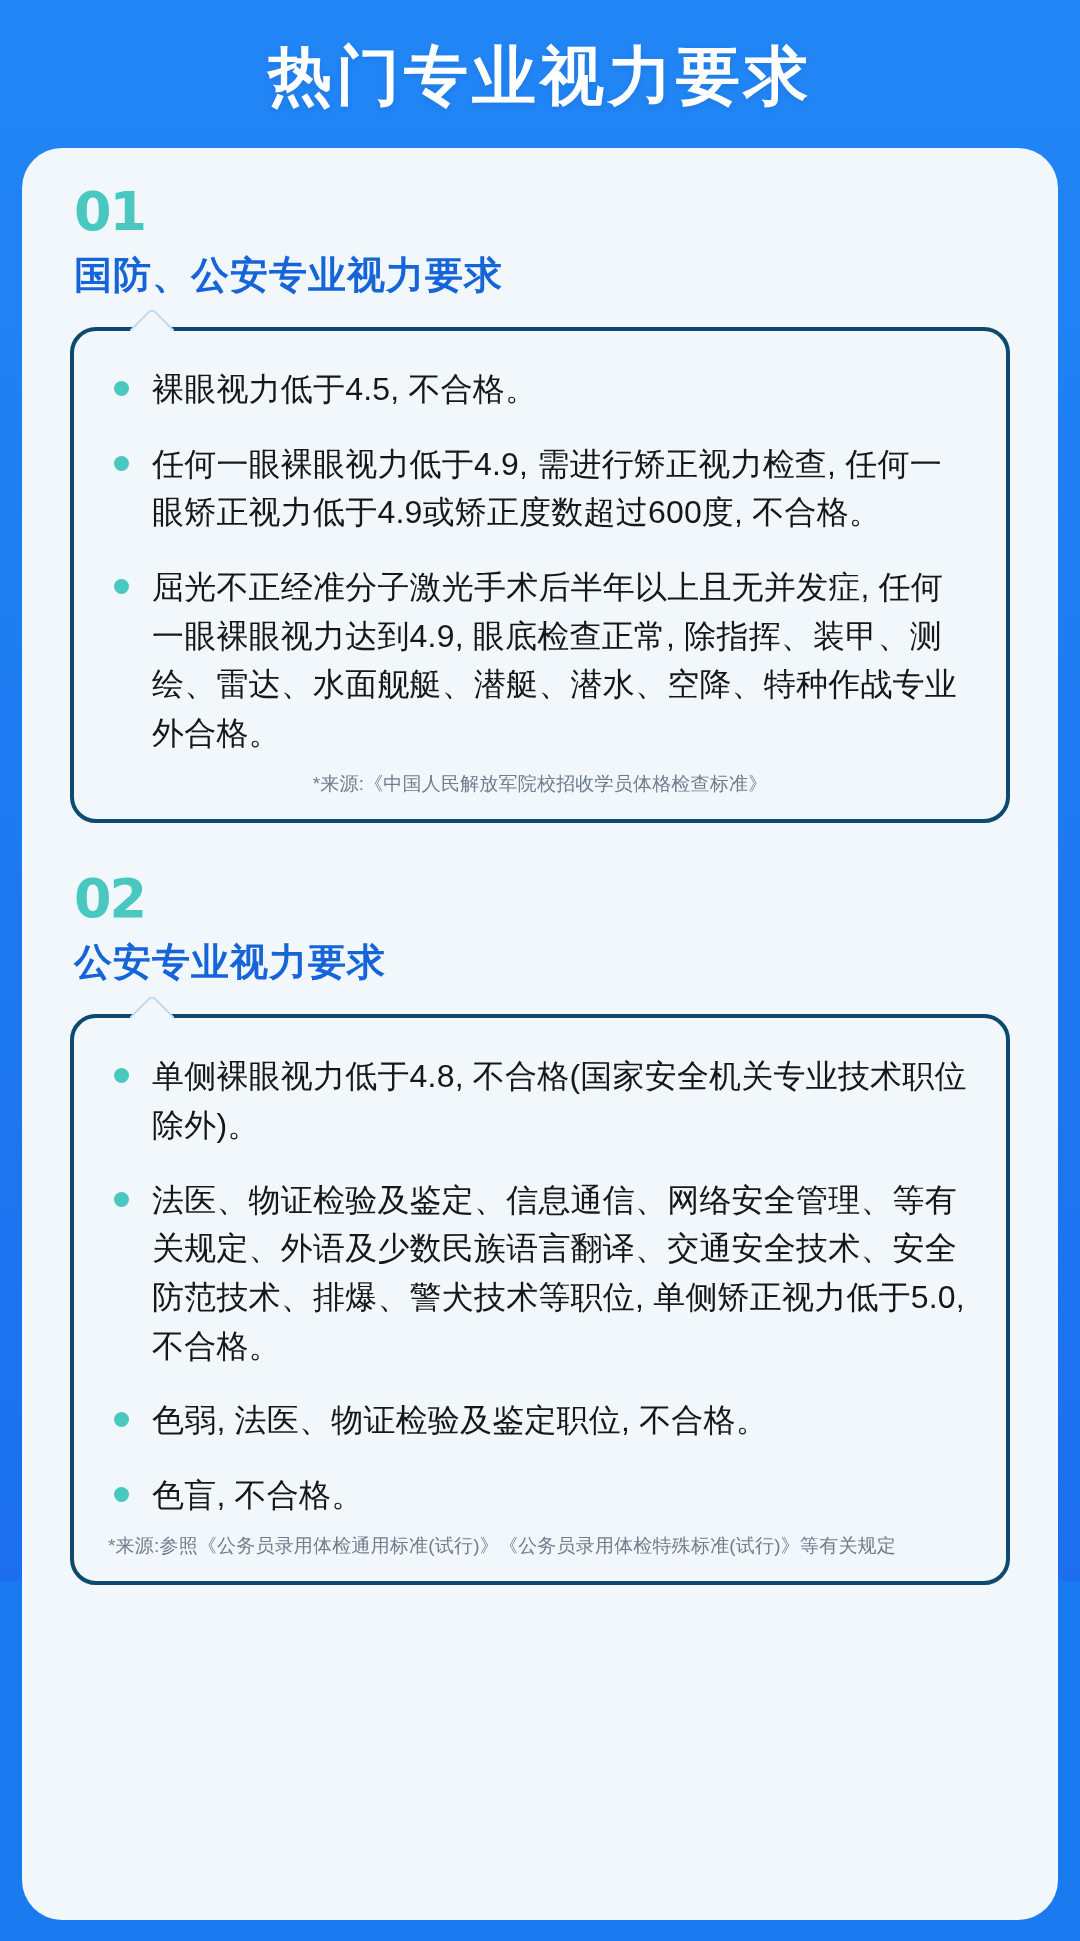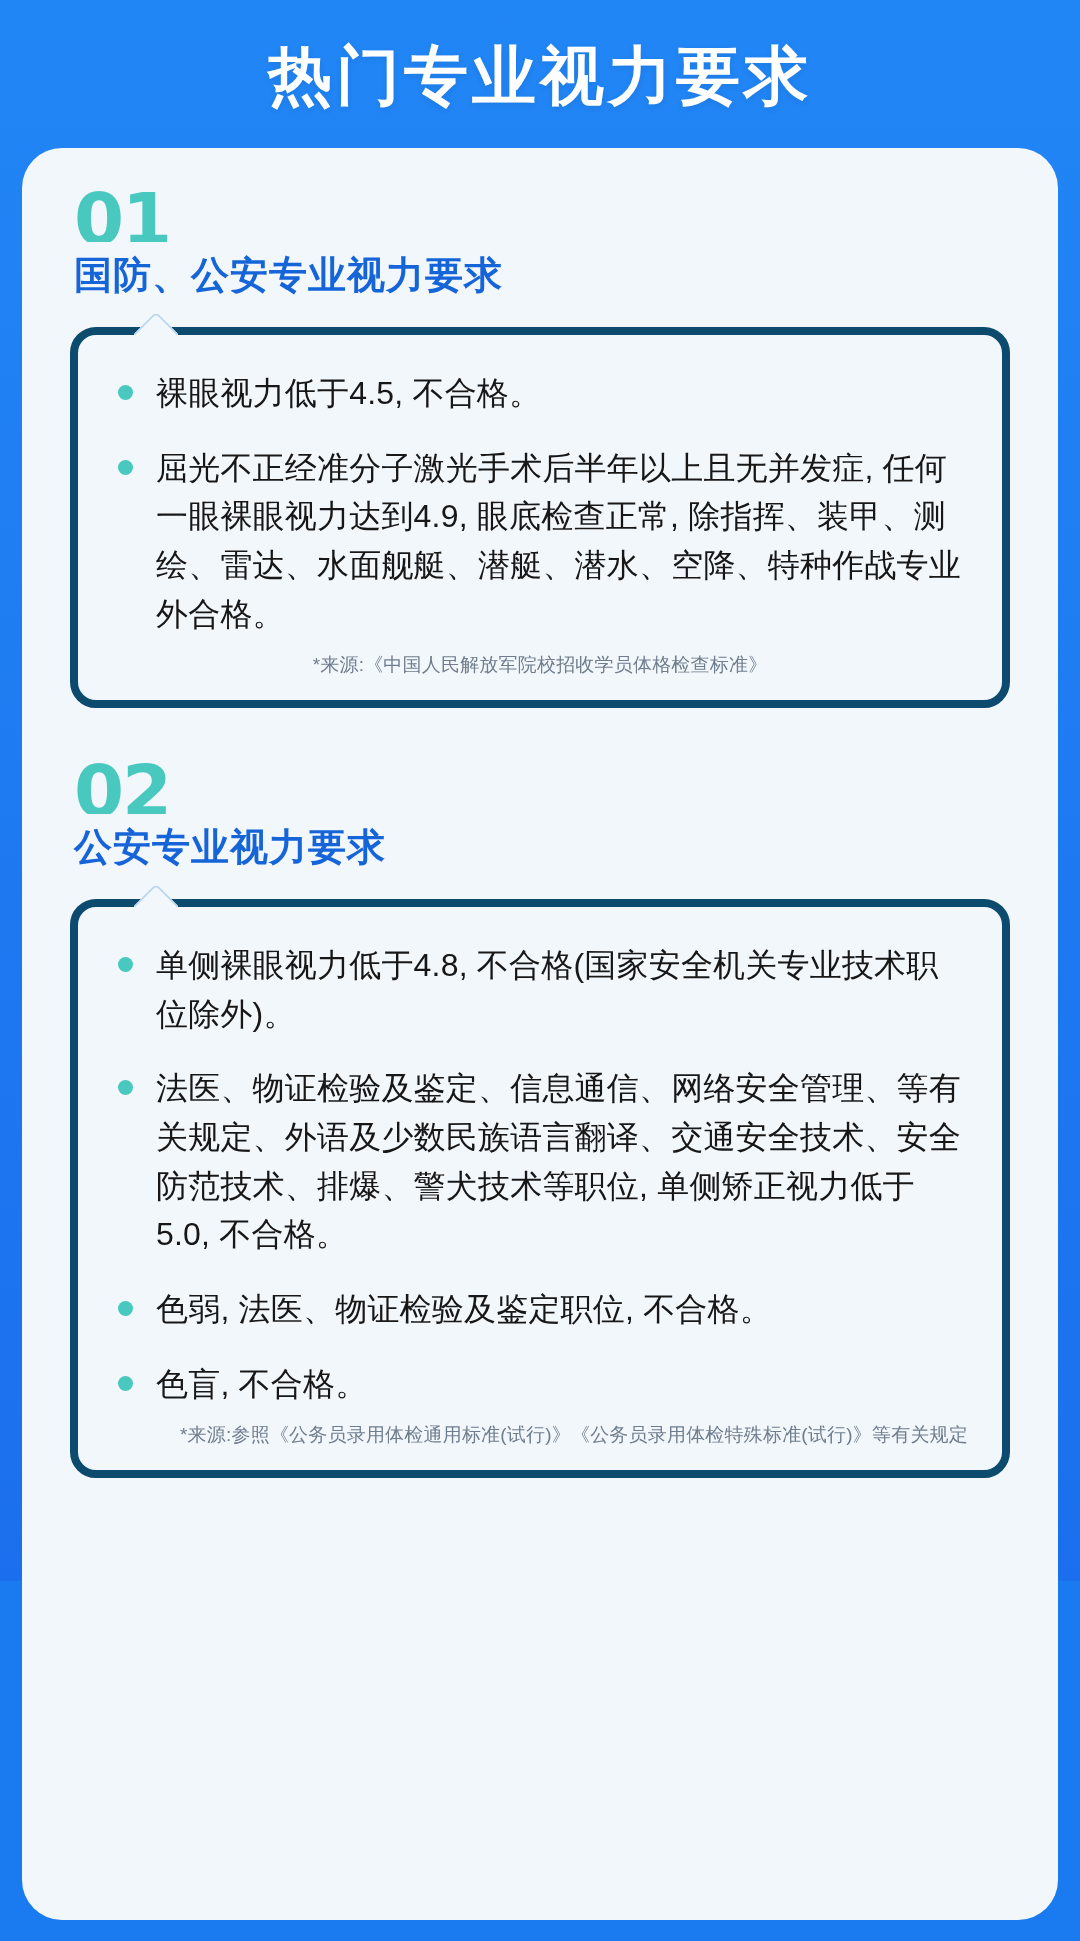--- a/index.html
+++ b/index.html
@@ -45,42 +45,42 @@
     padding: 42px 48px 20px 48px;
     overflow: hidden;
   }
   .section {
     position: relative;
   }
   .section + .section {
     margin-top: 54px;
   }
   .sec-number {
-    font-size: 72px;
+    font-size: 54px;
     font-weight: bold;
     color: #49c8c0;
     line-height: 0.82;
     letter-spacing: -2px;
     font-family: "DejaVu Sans", sans-serif;
     margin-left: 4px;
     margin-bottom: 8px;
     overflow: hidden;
     height: 52px;
   }
   .sec-heading {
     font-size: 38px;
     font-weight: bold;
     color: #1565d8;
     letter-spacing: 1px;
     margin-bottom: 26px;
     margin-left: 4px;
   }
   .bubble {
     position: relative;
-    border: 8px solid #0c4a6e;
+    border: 4px solid #0c4a6e;
     border-radius: 26px;
     background: #f2f7fc;
     padding: 34px 34px 22px 34px;
     box-sizing: border-box;
   }
   .bubble::before {
     content: "";
     position: absolute;
     top: -17px;
     left: 62px;
@@ -119,40 +119,44 @@
     background: #49c8c0;
   }
   .source {
     text-align: center;
     font-size: 19px;
     color: #6f7d8c;
     margin-top: 6px;
     letter-spacing: 0.2px;
   }
   .source.left {
-    text-align: right;
+    text-align: left;
   }
 </style>
 </head>
 <body>
 
 <div class="poster">
 
   <div class="poster-title">热门专业视力要求</div>
 
   <div class="card">
 
     <div class="section">
       <div class="sec-number">01</div>
       <div class="sec-heading">国防、公安专业视力要求</div>
       <div class="bubble">
         <ul class="items">
           <li>
             <span class="dot"></span>
             <span>裸眼视力低于4.5, 不合格。</span>
+          </li>
+          <li>
+            <span class="dot"></span>
+            <span>任何一眼裸眼视力低于4.9, 需进行矫正视力检查, 任何一眼矫正视力低于4.9或矫正度数超过600度, 不合格。</span>
           </li>
           <li>
             <span class="dot"></span>
             <span>屈光不正经准分子激光手术后半年以上且无并发症, 任何一眼裸眼视力达到4.9, 眼底检查正常, 除指挥、装甲、测绘、雷达、水面舰艇、潜艇、潜水、空降、特种作战专业外合格。</span>
           </li>
         </ul>
         <div class="source">*来源:《中国人民解放军院校招收学员体格检查标准》</div>
       </div>
     </div>
 

